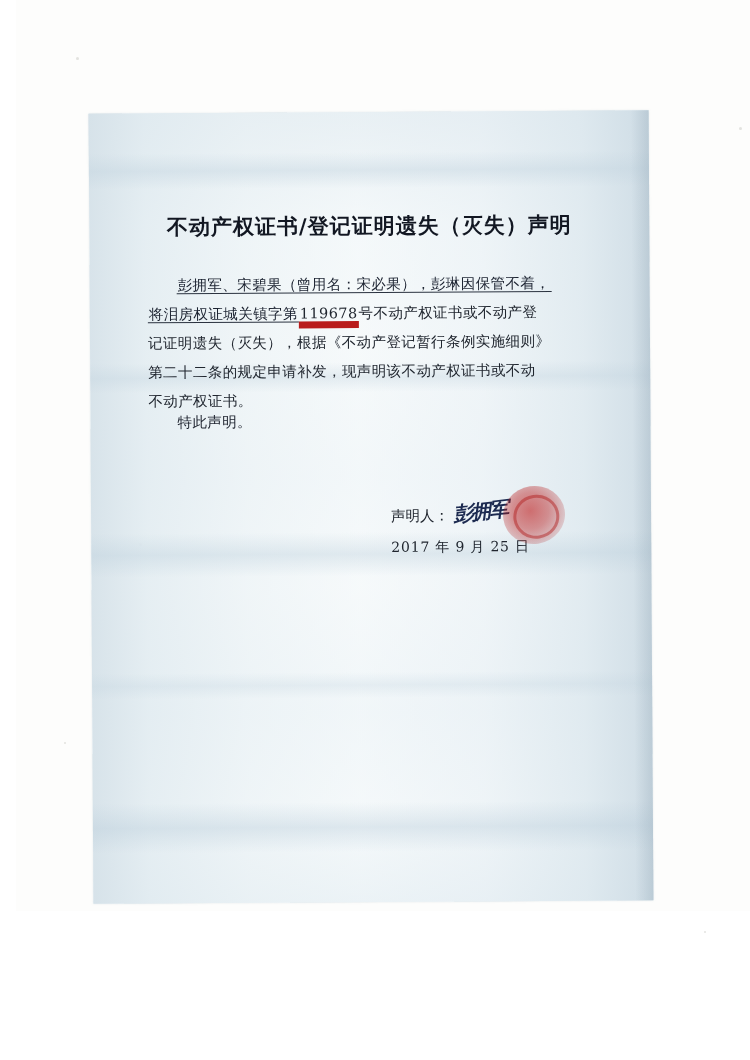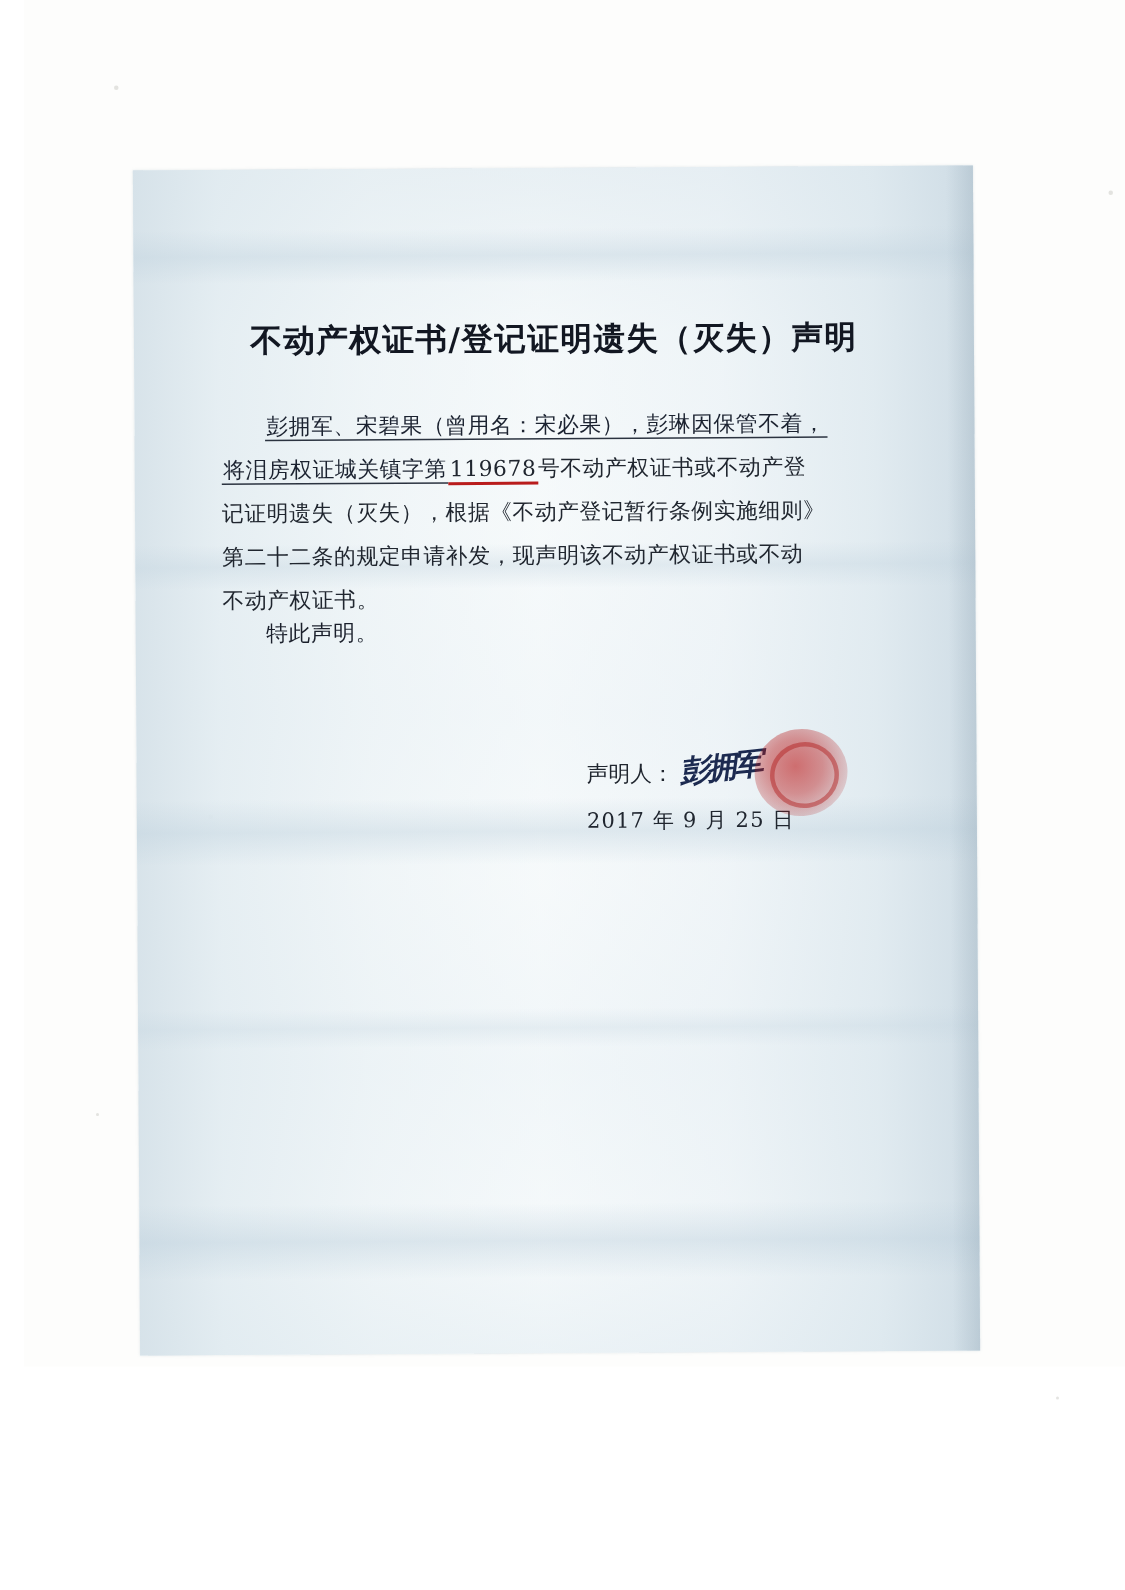--- a/index.html
+++ b/index.html
@@ -111,21 +111,21 @@
   }
   .indent { text-indent: 2em; }
 
   .handwritten {
     font-family: "DejaVu Serif", "Liberation Serif", serif;
     border-bottom: 1px solid #2b3340;
     padding: 0 1px;
     color: #1b2230;
   }
   .underline-only {
-    border-bottom: 2px solid #b91c1c;
+    border-bottom: 7px solid #b91c1c;
     padding: 0 1px;
   }
 
   #closing-line {
     position: absolute;
     top: 300px;
     left: 58px;
     font-size: 14.5px;
     letter-spacing: .4px;
     text-indent: 2em;

